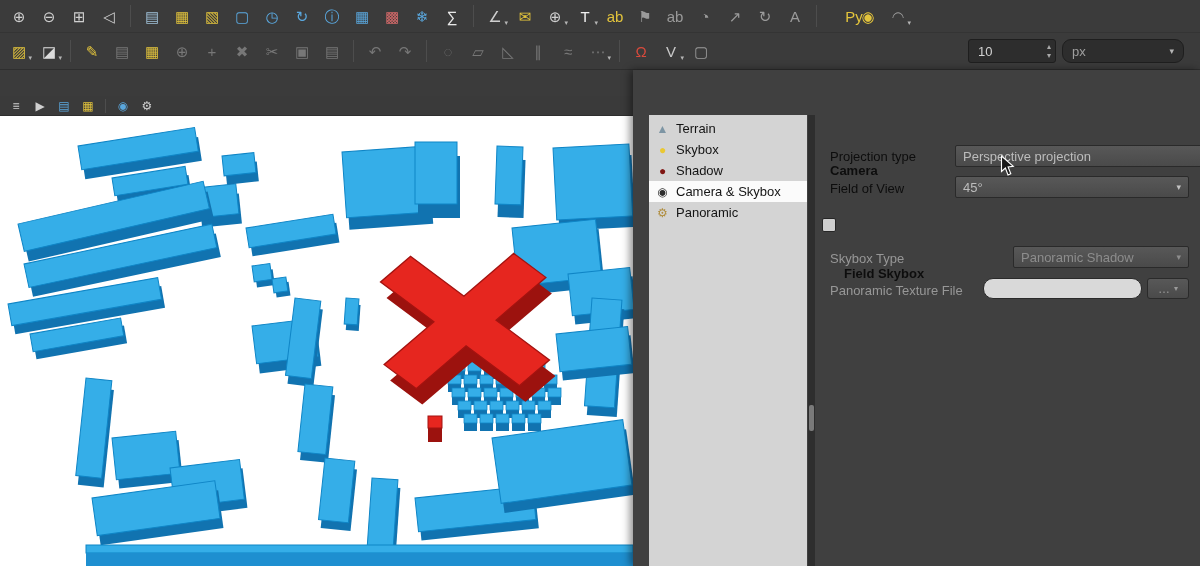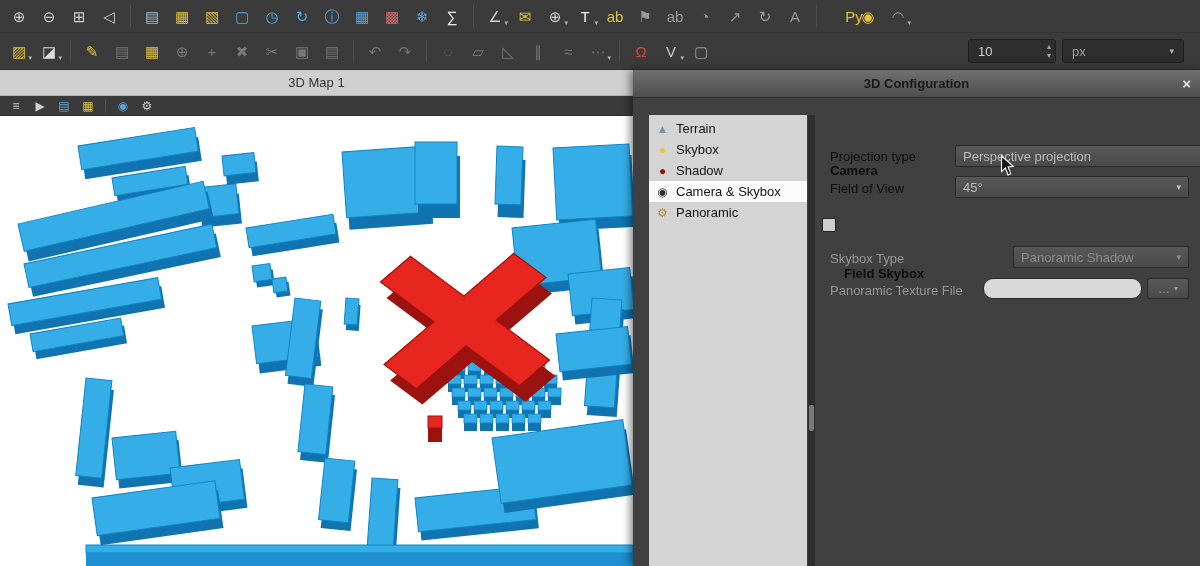--- a/index.html
+++ b/index.html
@@ -14,21 +14,21 @@
   #toolbar2{top:33px;height:37px;border-bottom:1px solid #2e2e2e;}
   .tb-icon{width:28px;height:26px;flex:0 0 auto;display:flex;align-items:center;justify-content:center;
            border-radius:3px;font-size:15px;position:relative;color:#c9c9c9;}
   .tb-icon .glyph{line-height:1;}
   .tb-icon .caret{position:absolute;right:1px;bottom:2px;font-size:7px;color:#b5b5b5;}
   .tb-sep{width:1px;height:22px;flex:0 0 auto;background:#2a2a2a;border-right:1px solid #4d4d4d;margin:0 5px;}
   .spin{margin-left:auto;width:88px;height:24px;background:#2d2d2d;border:1px solid #1e1e1e;border-radius:3px;
         display:flex;align-items:center;color:#d2d2d2;font-size:13px;padding-left:9px;position:relative;flex:0 0 auto;}
   .spin-arrows{position:absolute;right:4px;top:2px;display:flex;flex-direction:column;line-height:9px;
         font-size:8px;color:#a8a8a8;}
-  .unit{width:122px;height:24px;background:#2d2d2d;border:1px solid #1e1e1e;border-radius:3px;display:flex;
+  .unit{width:122px;height:24px;background:#2d2d2d;border:1px solid #1e1e1e;border-radius:9px;display:flex;
         align-items:center;color:#9f9f9f;font-size:13px;padding:0 9px;margin-left:6px;flex:0 0 auto;}
   .unit .arrow{margin-left:auto;font-size:9px;color:#b5b5b5;}
 
   
   #map-titlebar{position:absolute;top:70px;left:0;width:633px;height:26px;background:#cfcfcf;
         border-bottom:1px solid #b3b3b3;display:flex;align-items:center;justify-content:center;
         color:#333;font-size:13px;}
   #map-toolbar{position:absolute;top:96px;left:0;width:633px;height:20px;background:#3a3a3a;
         display:flex;align-items:center;gap:2px;padding:0 5px;border-bottom:1px solid #2e2e2e;}
   #map-toolbar .tb-icon{width:22px;height:18px;font-size:12px;}
@@ -302,23 +302,20 @@
         <span>▴</span>
         <span>▾</span>
       </span>
     </div>
     <div class="unit">
       <span>px</span>
       <span class="arrow">▾</span>
     </div>
   </div>
 
-  <div id="map-titlebar">
-    <span>3D Map 1</span>
-  </div>
   <div id="map-toolbar">
 
   <div class="tb-icon">
         <span class="glyph" style="color: rgb(207, 207, 207);">≡</span>
         <span class="caret"></span>
       </div>
       <div class="tb-icon">
         <span class="glyph" style="color: rgb(207, 207, 207);">▶</span>
         <span class="caret"></span>
       </div>
@@ -530,24 +527,20 @@
       </g>
 
       <g>
         <rect x="86" y="429" width="547" height="8" fill="#35aee8" stroke="#0f85c6"></rect>
         <rect x="86" y="437" width="547" height="13" fill="#1e8fd0"></rect>
       </g>
     </svg>
   </div>
 
   <div id="dialog">
-    <div id="dialog-titlebar">
-      <span>3D Configuration</span>
-      <span id="dialog-close">×</span>
-    </div>
 
     <div id="dialog-nav">
 
     <div class="nav-item">
           <span class="nav-icon" style="color: rgb(125, 149, 164);">▲</span>
           <span class="nav-label">Terrain</span>
         </div>
         <div class="nav-item">
           <span class="nav-icon" style="color: rgb(234, 200, 50);">●</span>
           <span class="nav-label">Skybox</span>

